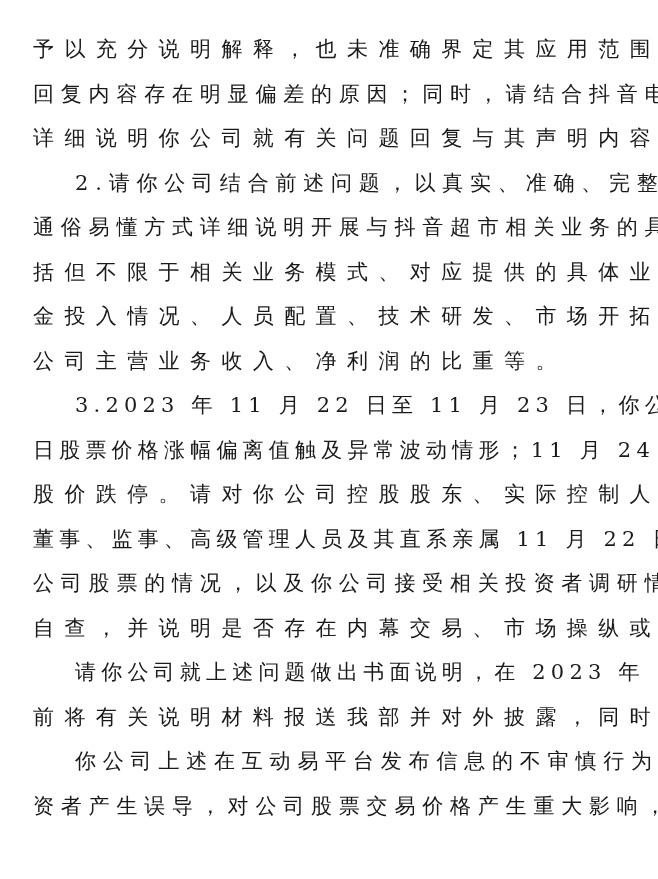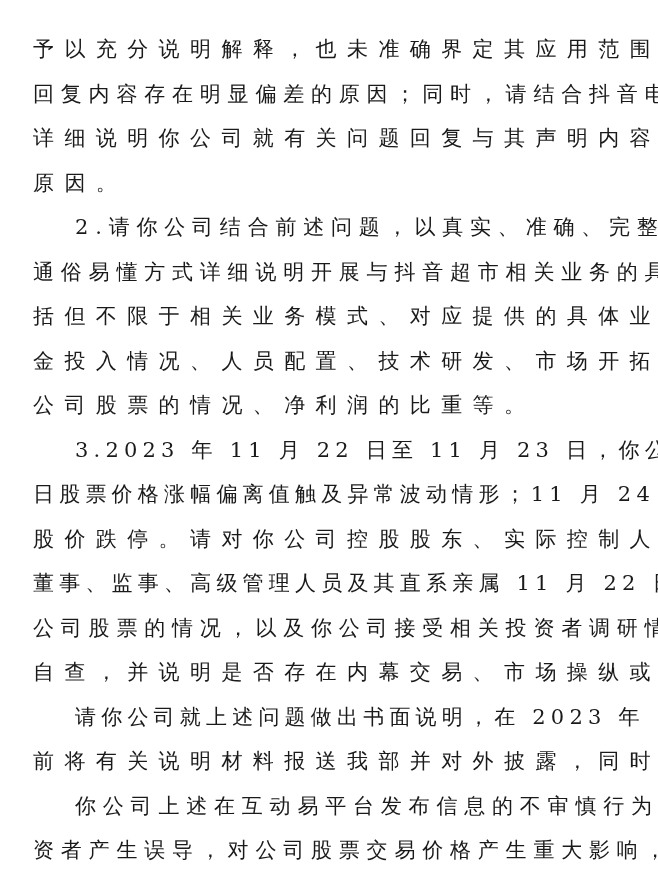--- a/index.html
+++ b/index.html
@@ -41,29 +41,28 @@
   </style>
 </head>
 <body>
 
 <div class="page">
 
   <div class="paragraph">
     <span class="line">予以充分说明解释，也未准确界定其应用范围，并导致自身前后</span>
     <span class="line tight">回复内容存在明显偏差的原因；同时，请结合抖音电商相关声明，</span>
     <span class="line">详细说明你公司就有关问题回复与其声明内容存在重大差异的</span>
-    <span class="line">原因。</span>
   </div>
 
   <div class="paragraph">
     <span class="line indent tight">2.请你公司结合前述问题，以真实、准确、完整、简明清晰、</span>
     <span class="line tight">通俗易懂方式详细说明开展与抖音超市相关业务的具体情况，包</span>
     <span class="line">括但不限于相关业务模式、对应提供的具体业务或产品情况、资</span>
     <span class="line">金投入情况、人员配置、技术研发、市场开拓情况，该业务占你</span>
-    <span class="line">公司股票的情况、净利润的比重等。</span>
+    <span class="line">公司主营业务收入、净利润的比重等。</span>
   </div>
 
   <div class="paragraph">
     <span class="line indent tighter">3.2023 年 11 月 22 日至 11 月 23 日，你公司连续两个交易</span>
     <span class="line tighter">日股票价格涨幅偏离值触及异常波动情形；11 月 24 日，你公司</span>
     <span class="line">股价跌停。请对你公司控股股东、实际控制人及其一致行动人，</span>
     <span class="line tighter">董事、监事、高级管理人员及其直系亲属 11 月 22 日以来交易你</span>
     <span class="line tight">公司股票的情况，以及你公司接受相关投资者调研情况进行全面</span>
     <span class="line">自查，并说明是否存在内幕交易、市场操纵或者非公平披露信息</span>
   </div>

